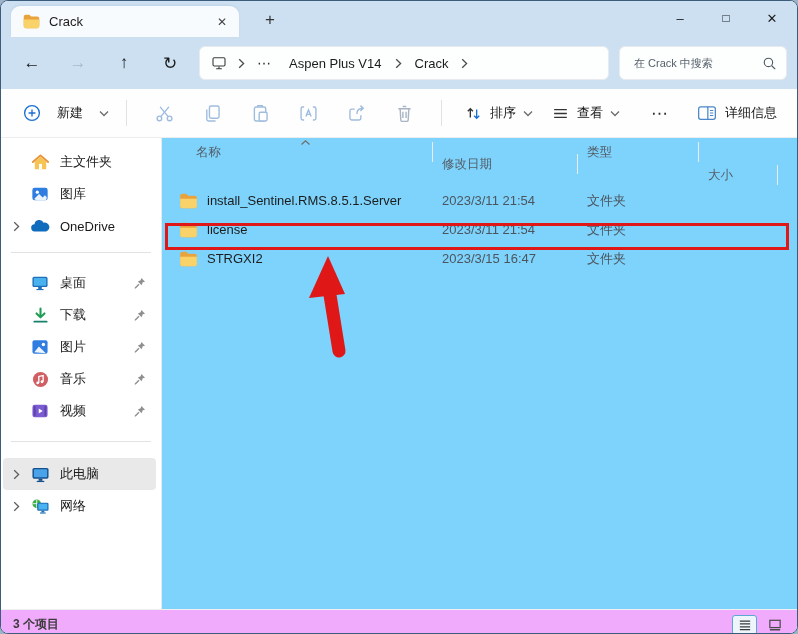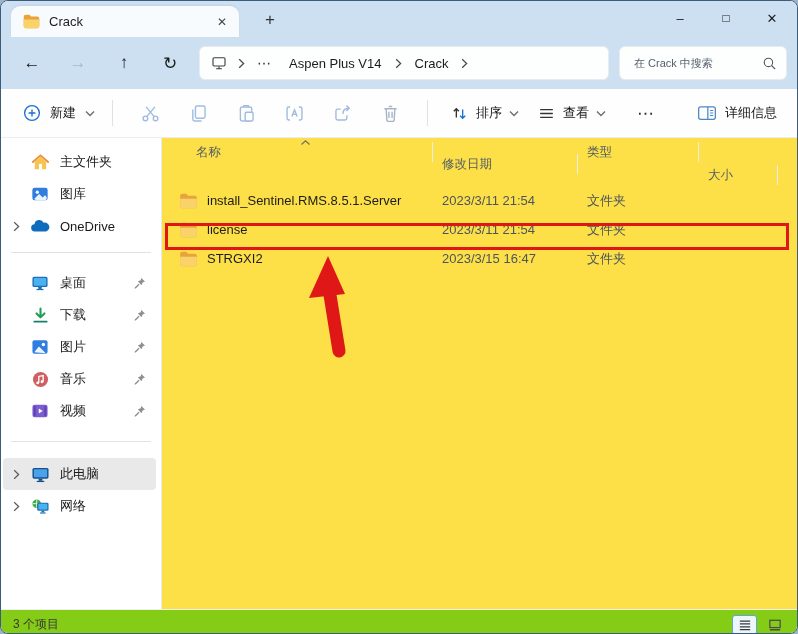--- a/index.html
+++ b/index.html
@@ -33,59 +33,59 @@
   .crumb-sep{display:flex;align-items:center;padding:0 4px;}
   .crumb-more{font-size:14px;color:#333;padding:0 8px;letter-spacing:1px;}
   .searchbox{width:168px;height:34px;background:#fdfefe;border:1px solid #e7ebf0;border-radius:6px;display:flex;
              align-items:center;padding:0 9px 0 12px;}
   .searchbox input{border:none;outline:none;background:transparent;flex:1;font-size:11px;color:#be185d;min-width:0;}
   .searchbox input::placeholder{color:#55606b;opacity:1;}
 
   
   .toolbar{height:49px;background:#fefefe;border-bottom:1px solid #ebedef;display:flex;align-items:center;
            padding:0 16px 0 18px;flex:0 0 auto;}
-  .tb-new{display:flex;align-items:center;gap:9px;padding:6px 4px;border-radius:4px;}
+  .tb-new{display:flex;align-items:center;gap:16px;padding:6px 4px;border-radius:4px;}
   .tb-label{font-size:13px;color:#161616;}
   .tb-divider{width:1px;height:26px;background:#dfe2e5;margin:0 13px;}
   .tb-icon{width:48px;height:38px;display:flex;align-items:center;justify-content:center;border-radius:4px;}
   .tb-text-btn{display:flex;align-items:center;gap:7px;padding:6px 9px;border-radius:4px;}
   .tb-more{font-size:17px;color:#2b2b2b;padding:0 14px;letter-spacing:1px;margin-left:8px;}
   .tb-spacer{flex:1;}
   .tb-details{display:flex;align-items:center;gap:8px;padding:6px 4px;}
 
   
   .content{flex:1;display:flex;min-height:0;}
   .sidebar{width:161px;border-right:1px solid #e7e9eb;padding-top:8px;flex:0 0 auto;}
   .side-item{height:32px;display:flex;align-items:center;margin:0 5px 0 2px;border-radius:4px;}
   .side-item.selected{background:#e9e9e9;}
   .chev{width:26px;display:flex;align-items:center;justify-content:center;flex:0 0 auto;}
   .sicon{width:22px;display:flex;align-items:center;justify-content:center;flex:0 0 auto;}
   .slabel{font-size:13px;color:#191919;margin-left:9px;white-space:nowrap;}
   .pin{margin-left:auto;margin-right:10px;display:flex;align-items:center;}
   .side-div{height:1px;background:#e2e2e2;margin:10px 10px 14px 10px;}
   .side-div.lower{margin:14px 10px 16px 10px;}
 
-  .filearea{flex:1;position:relative;background:#fde047;min-width:0;}
+  .filearea{flex:1;position:relative;background:#7dd3fc;min-width:0;}
   .cols{display:flex;height:28px;align-items:center;font-size:12.5px;color:#535c66;position:relative;}
   .col{height:20px;display:flex;align-items:center;border-right:1px solid #ececec;padding-left:9px;}
   .col.c-name{width:271px;padding-left:34px;position:relative;}
   .col.c-date{width:145px;margin-top:24px;}
   .col.c-type{width:121px;}
   .col.c-size{width:79px;margin-top:46px;}
   .sort-caret{position:absolute;top:-7px;left:138px;}
   .row{display:flex;height:29px;align-items:center;font-size:13px;color:#1c1c1c;}
   .cell{white-space:nowrap;overflow:hidden;}
   .cell.name{width:271px;display:flex;align-items:center;gap:9px;padding-left:17px;}
   .cell.date{width:145px;color:#4c555e;padding-left:9px;}
   .cell.type{width:121px;color:#4c555e;padding-left:9px;}
   .cell.size{width:79px;color:#4c555e;padding-left:9px;}
 
   
-  .statusbar{height:24px;border-top:1px solid #eef0f2;background:#84cc16;display:flex;align-items:center;
-             padding:6px 6px 0 12px;font-size:12px;color:#3a3a3a;flex:0 0 auto;}
+  .statusbar{height:24px;border-top:1px solid #eef0f2;background:#f0abfc;display:flex;align-items:center;
+             padding:6px 6px 0 12px;font-size:12px;color:#3a3a3a;flex:0 0 auto;font-weight:bold;}
   .view-toggles{margin-left:auto;display:flex;gap:5px;align-items:center;padding-right:4px;}
   .vt{width:25px;height:20px;display:flex;align-items:center;justify-content:center;border:1px solid transparent;border-radius:3px;}
   .vt.active{border-color:#5aa8d4;background:#eef6fb;}
 
   
   .red-box{position:absolute;left:164px;top:222px;width:624px;height:27px;border:3px solid #df1717;z-index:5;}
   .arrow-overlay{position:absolute;left:0;top:0;width:798px;height:634px;pointer-events:none;z-index:6;}
 </style>
 </head>
 <body>

